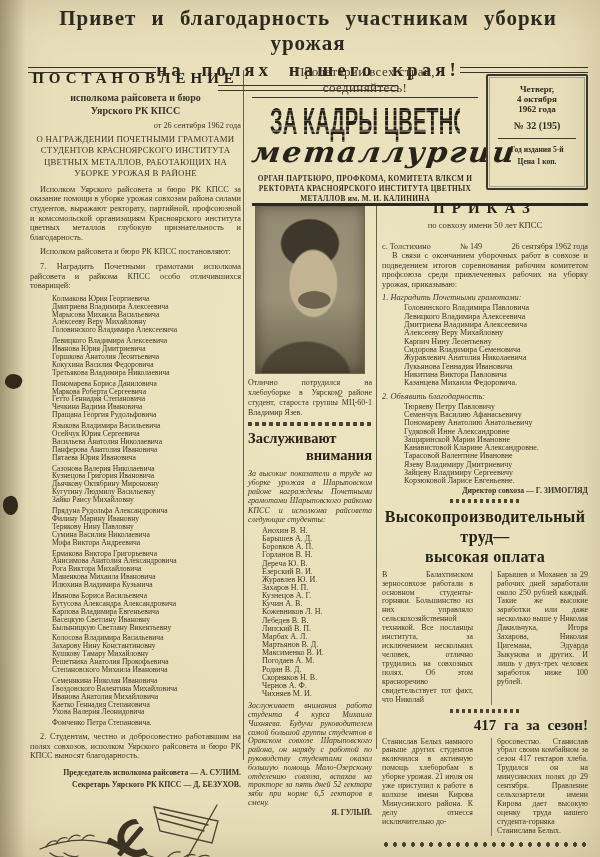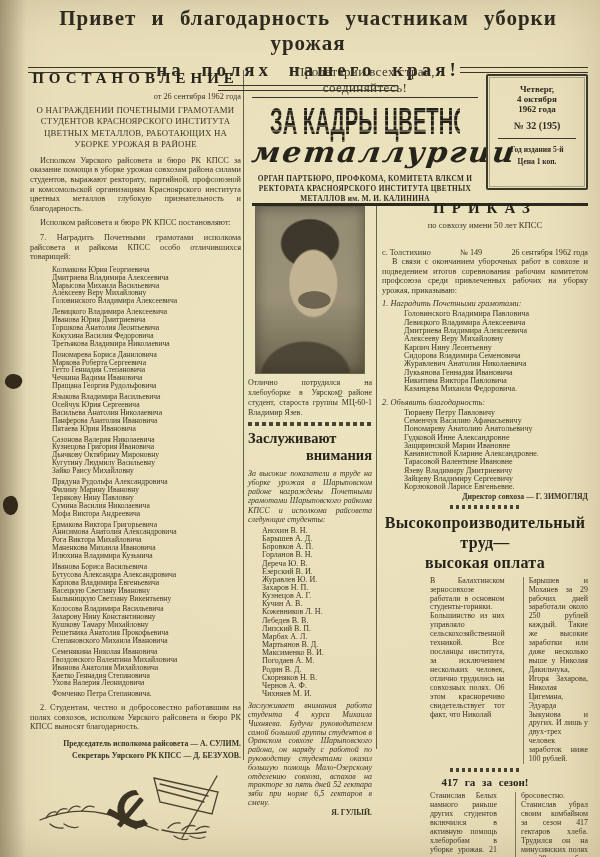--- a/index.html
+++ b/index.html
@@ -85,28 +85,28 @@
   .att-title .t2{text-align:right;}
   .att-intro{font-style:italic;font-size:8px;line-height:1.15;text-align:justify;margin-top:4px;}
   .att-names{font-size:8px;line-height:1.02;padding-left:14px;margin-top:3px;}
   .att-body{font-style:italic;font-size:8px;line-height:1.1;text-align:justify;margin-top:4px;}
   .page-num{position:absolute;left:338px;top:388px;font-size:10px;color:rgba(58,53,41,.8);}
 
   
   .col-right{position:absolute;left:382px;top:200px;width:206px;}
   .ord-title{text-align:center;font-size:15px;font-weight:bold;letter-spacing:7px;color:#26231b;}
   .ord-sub{text-align:center;font-size:8.6px;margin-top:3px;}
-  .ord-meta{display:flex;justify-content:space-between;font-size:8.2px;margin-top:18px;}
+  .ord-meta{display:flex;justify-content:space-between;font-size:8.2px;margin-top:12px;}
   .ord-names{margin-top:2px;}
   .label-line{font-size:8.4px;margin-top:4px;}
-  .two-col{display:flex;gap:18px;margin-top:4px;margin-left:48px;}
+  .two-col{display:flex;gap:18px;margin-top:4px;}
   .two-col .c{flex:1;font-size:7.9px;line-height:1.13;text-align:justify;}
   .two-col .c + .c{border-left:1px solid rgba(58,53,41,.6);padding-left:5px;}
   .hp-title{text-align:center;font-weight:bold;font-size:16px;line-height:1.25;color:#26231b;margin-top:3px;letter-spacing:.3px;}
-  .sz-title{text-align:center;font-weight:bold;font-size:11px;color:#26231b;margin-top:3px;word-spacing:4px;}
+  .sz-title{text-align:right;font-weight:bold;font-size:15px;color:#26231b;margin-top:3px;word-spacing:4px;}
   .tg-title{text-align:center;font-size:20px;letter-spacing:7px;color:#2c2920;margin-top:2px;}
   .tg-addr{text-align:right;font-size:8.6px;line-height:1.3;margin-top:2px;padding-right:18px;}
 </style>
 </head>
 <body>
 
 <div class="page">
   <div class="edge-shade"></div>
   <div class="blob b1"></div>
   <div class="blob b2"></div>
@@ -139,20 +139,22 @@
       <hr>
       <div class="small">Год издания 5-й</div>
       <div class="small">Цена 1 коп.</div>
     </div>
     <div class="mast-rule"></div>
   </div>
 
   <div class="col-left">
     <div class="res-title">ПОСТАНОВЛЕНИЕ</div>
     <div class="res-sub">
+      <div>исполкома райсовета и бюро</div>
+      <div>Уярского РК КПСС</div>
     </div>
     <div class="res-date">от 26 сентября 1962 года</div>
     <div class="res-subject">О НАГРАЖДЕНИИ ПОЧЕТНЫМИ ГРАМОТАМИ СТУДЕНТОВ КРАСНОЯРСКОГО ИНСТИТУТА ЦВЕТНЫХ МЕТАЛЛОВ, РАБОТАЮЩИХ НА УБОРКЕ УРОЖАЯ В РАЙОНЕ</div>
     <div class="body-t indent">Исполком Уярского райсовета и бюро РК КПСС за оказание помощи в уборке урожая совхозам района силами студентов, выражают ректорату, партийной, профсоюзной и комсомольской организациям Красноярского института цветных металлов глубокую признательность и благодарность.</div>
     <div class="body-t indent">Исполком райсовета и бюро РК КПСС постановляют:</div>
     <div class="body-t indent">7. Наградить Почетными грамотами исполкома райсовета и райкома КПСС особо отличившихся товарищей:</div>
     <div class="names res-names">
         <div>Колмакова Юрия Георгиевича</div>
         <div>Дмитриева Владимира Алексеевича</div>
         <div>Марысова Михаила Васильевича</div>

